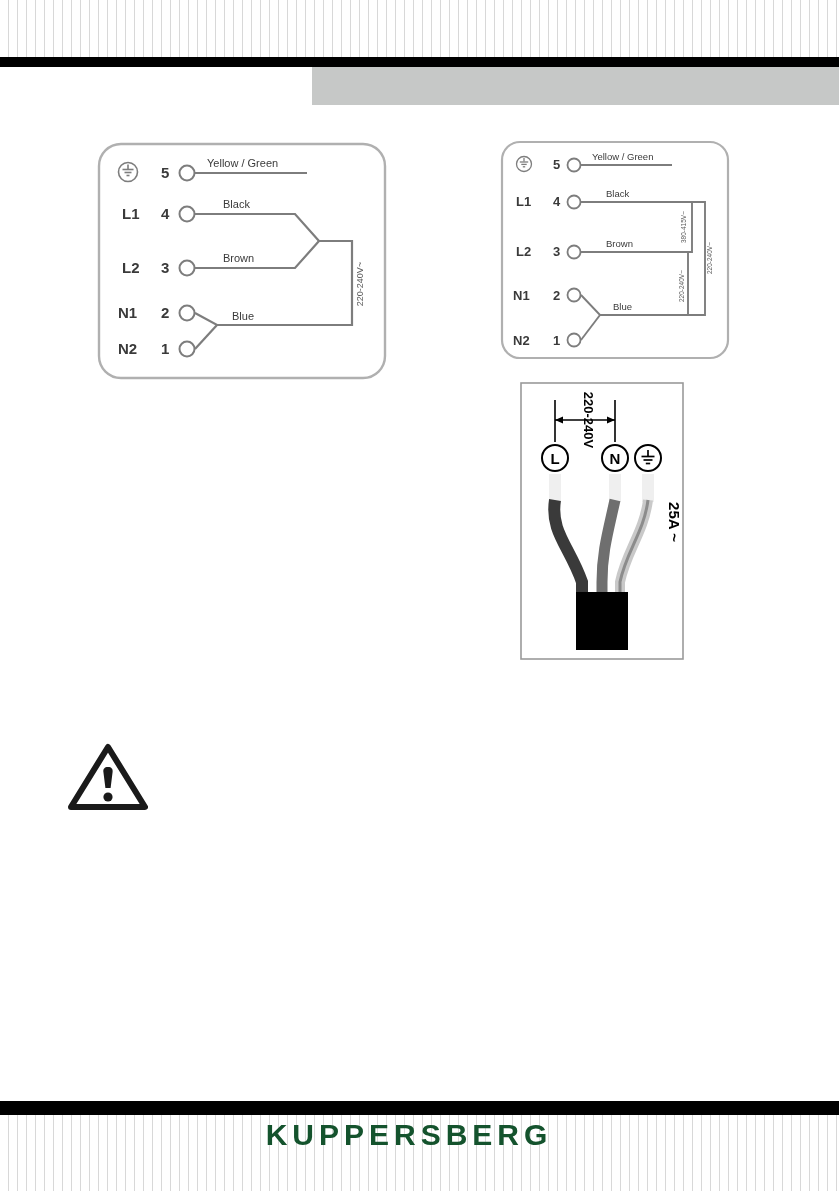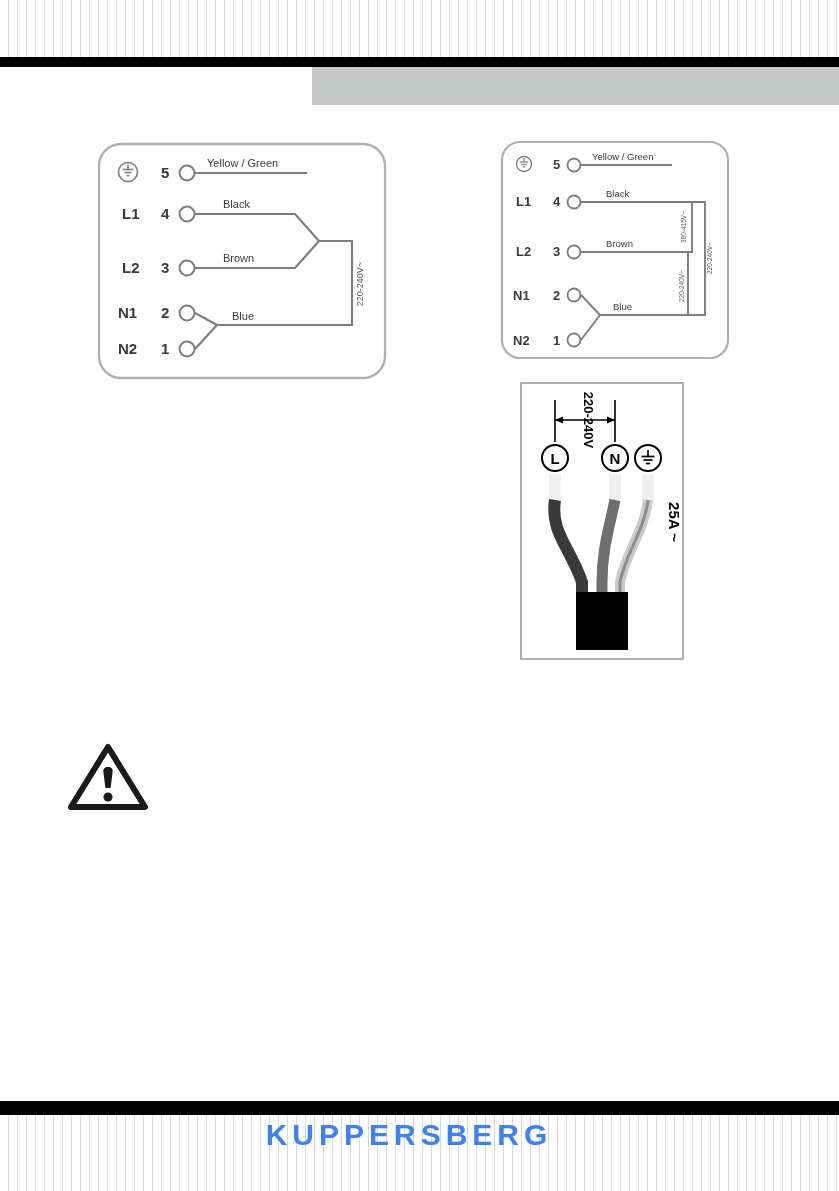--- a/index.html
+++ b/index.html
@@ -61,21 +61,21 @@
   }
   .brand {
     position: absolute;
     left: 0; top: 1118px;
     width: 818px;
     text-align: center;
     font-family: "Liberation Sans", sans-serif;
     font-weight: bold;
     font-size: 30px;
     letter-spacing: 5px;
-    color: #3b82f6;
+    color: #14532d;
   }
 
   
   .diagram {
     position: absolute;
   }
   #diagram-1 { left: 97px;  top: 142px; }
   #diagram-2 { left: 500px; top: 140px; }
   #diagram-3 { left: 520px; top: 382px; }
 

